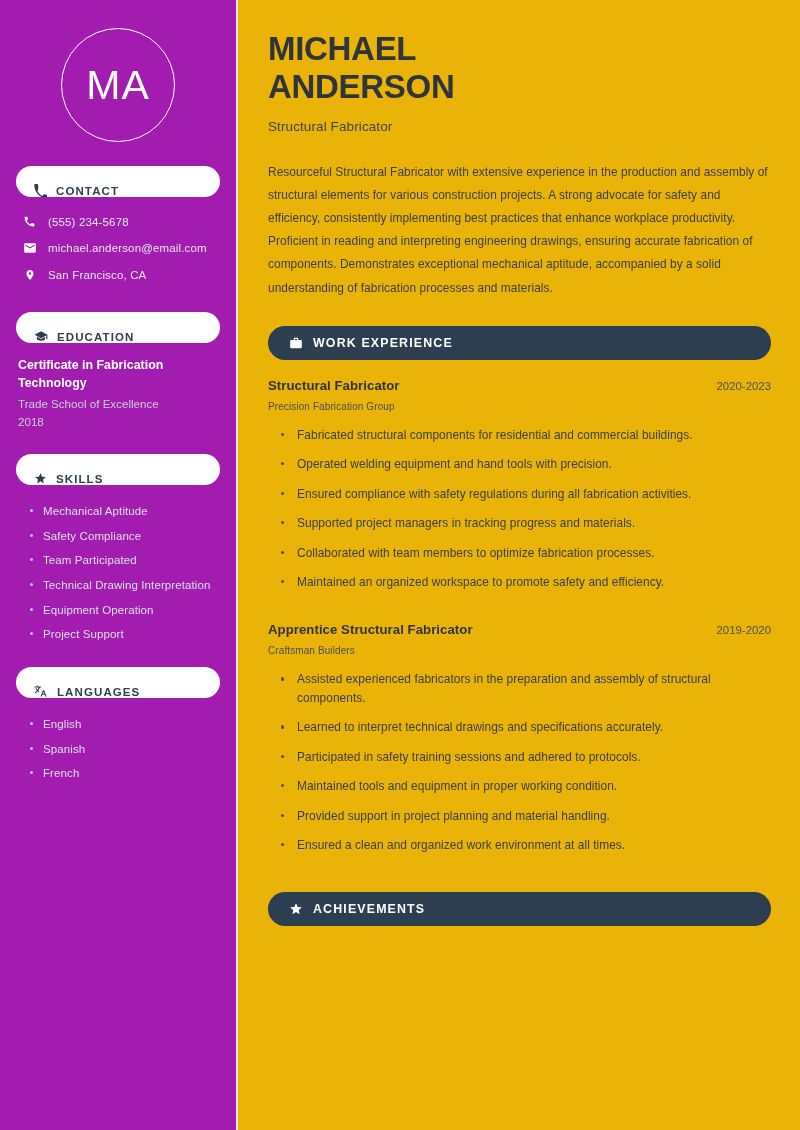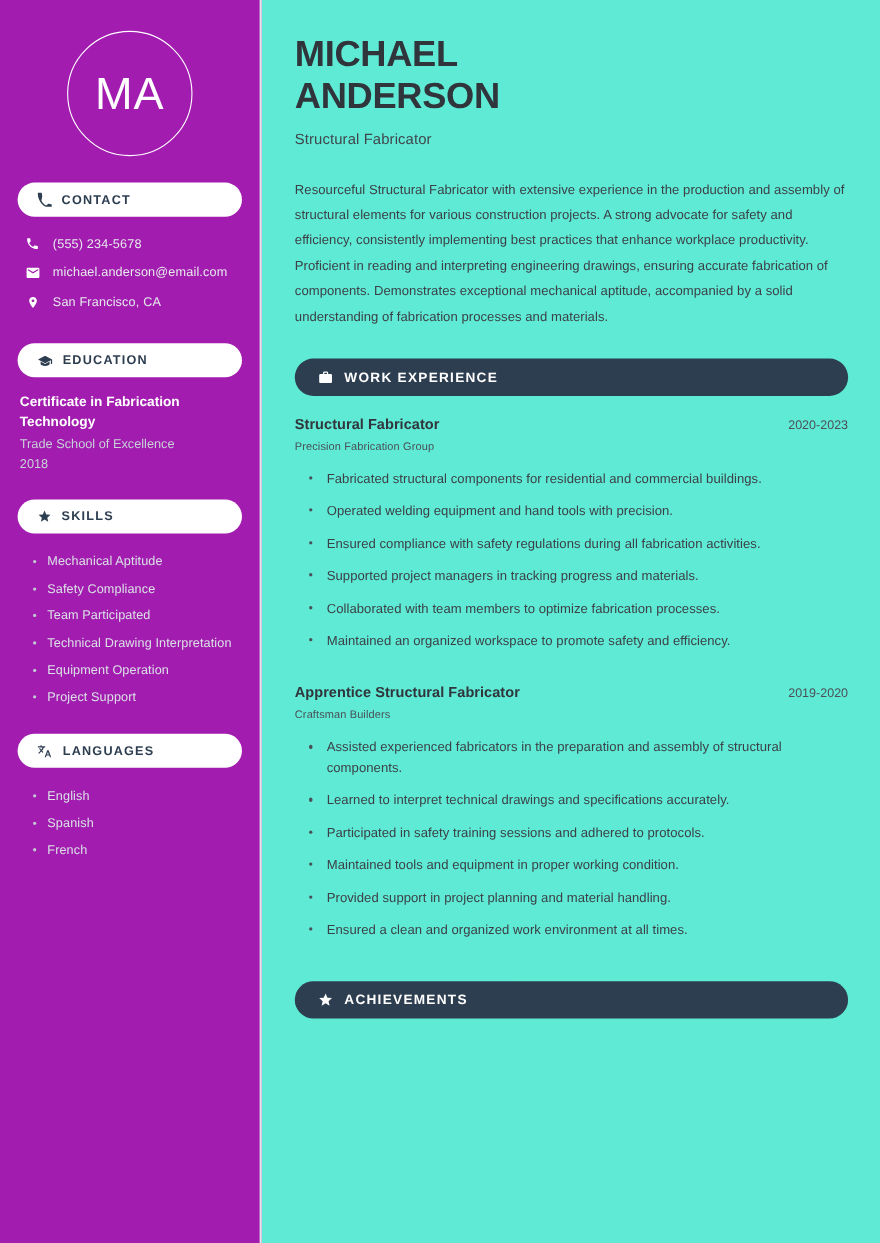--- a/index.html
+++ b/index.html
@@ -53,21 +53,21 @@
     letter-spacing: 1px;
     line-height: 1;
   }
 
   
   .pill {
     background: #ffffff;
     border-radius: 999px;
     height: 31px;
     display: flex;
-    align-items: center;
+    align-items: flex-end;
     gap: 9px;
     padding: 0 18px;
     margin-bottom: 14px;
   }
   .pill .pill-label {
     color: #2e3e51;
     font-size: 11.5px;
     font-weight: bold;
     letter-spacing: 1.1px;
   }
@@ -133,21 +133,21 @@
     background: #c2c9d2;
   }
 
   .gap-lang { height: 10px; }
   .gap-skills { height: 14px; }
   .gap-edu { height: 16px; }
 
   
   .main {
     flex: 1;
-    background: #5eead4;
+    background: #eab308;
     padding: 30px 29px 0 30px;
   }
 
   .name {
     color: #30353c;
     font-size: 33px;
     font-weight: bold;
     line-height: 1.16;
     letter-spacing: -0.3px;
   }

